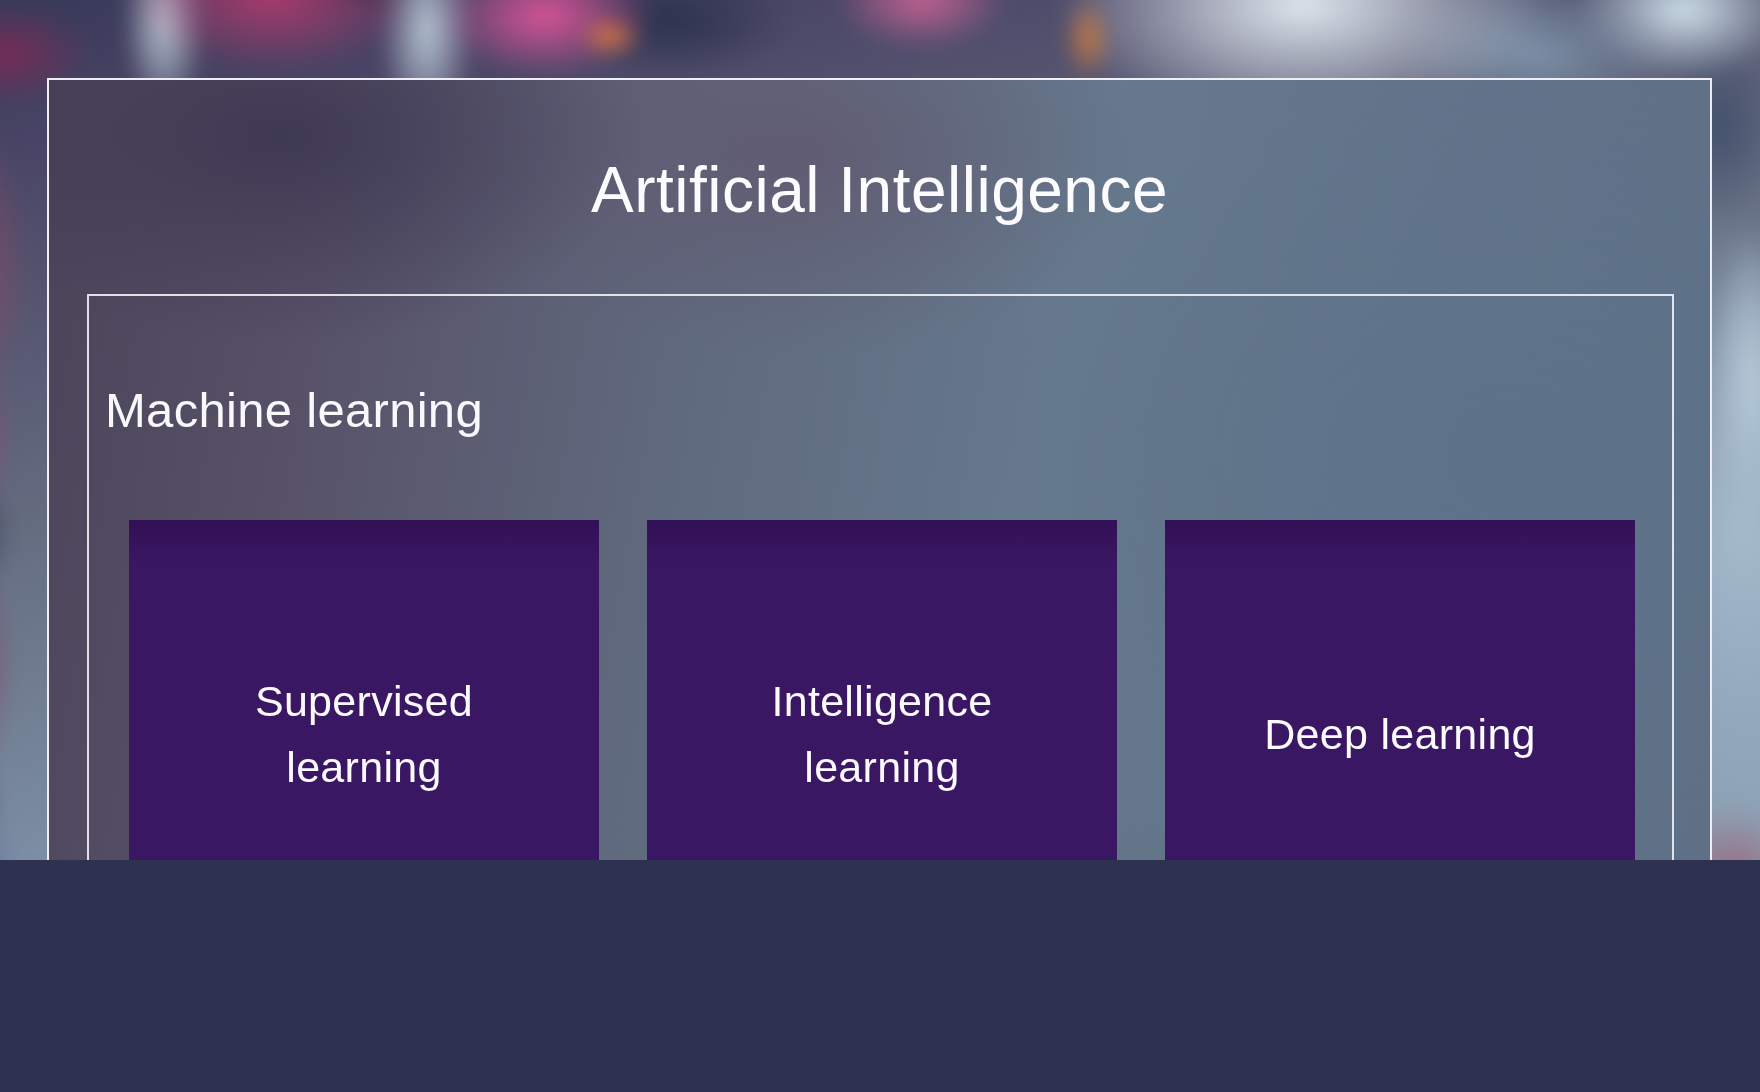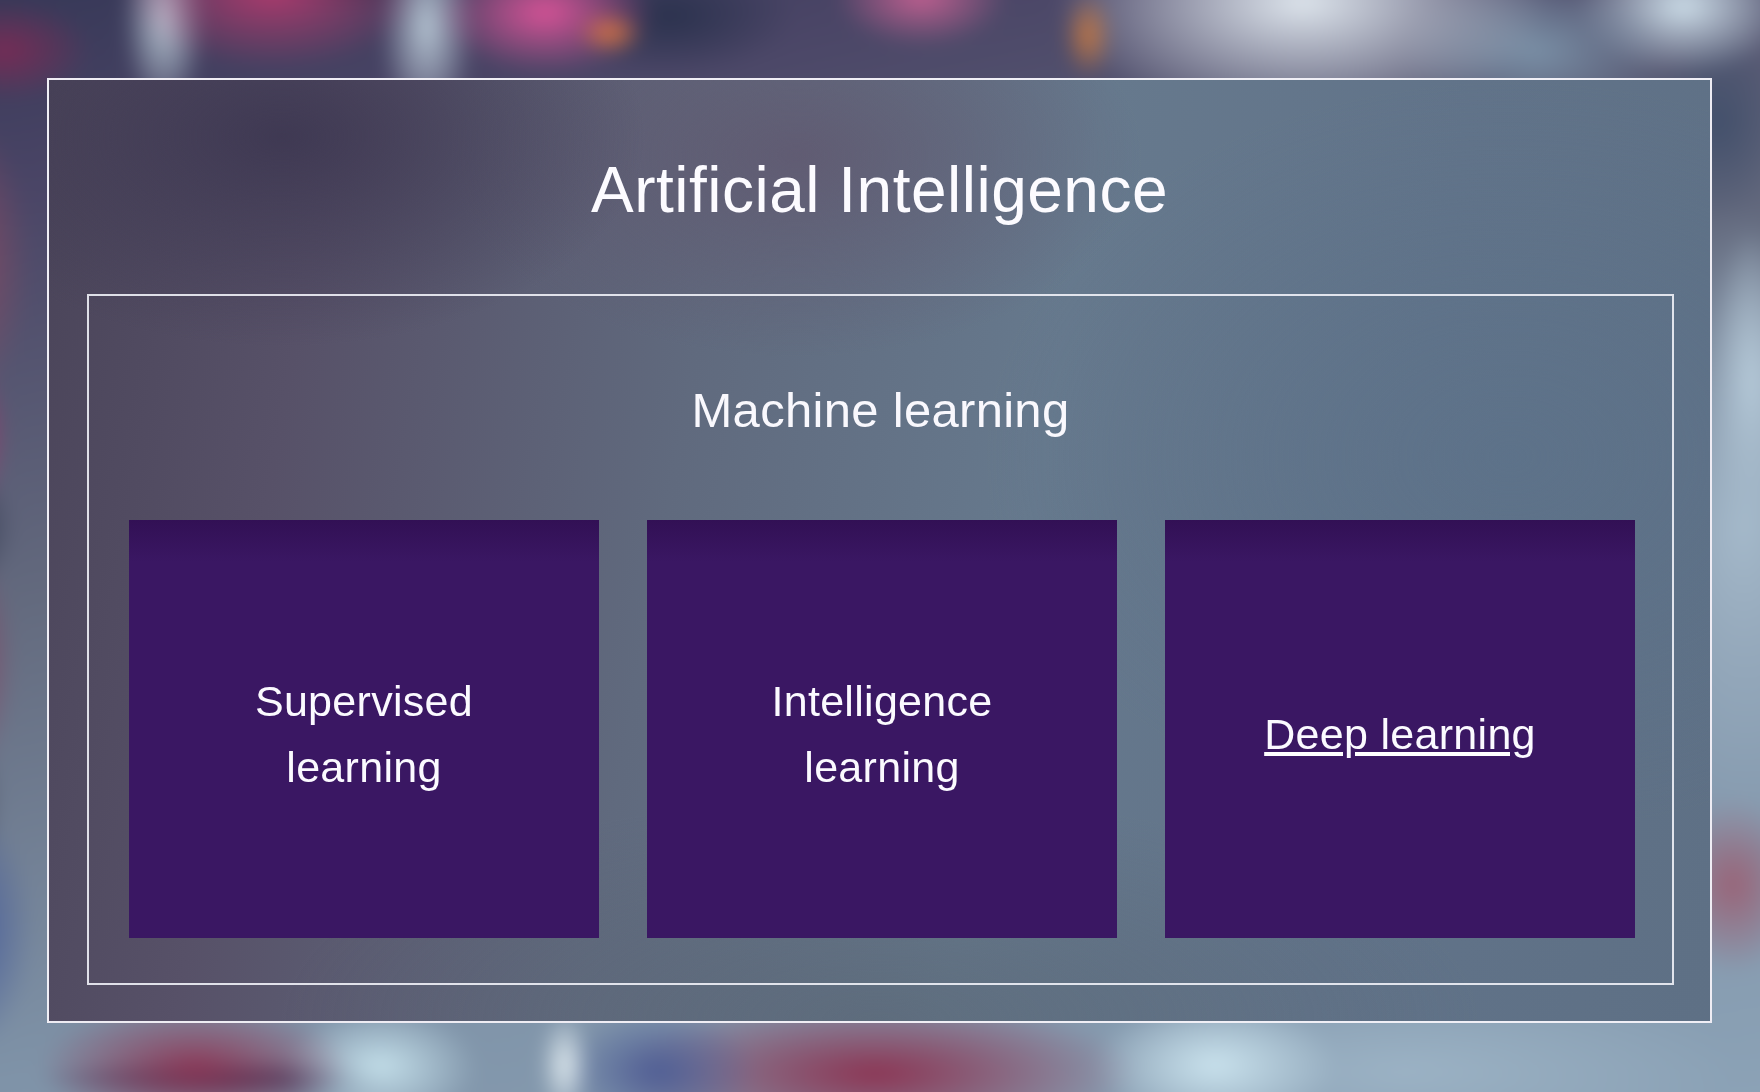--- a/index.html
+++ b/index.html
@@ -1,19 +1,19 @@
 <!DOCTYPE html>
 <html><head>
 <meta charset="utf-8">
 <style>
   html, body { margin: 0; padding: 0; background: #2e3150; }
   .stage {
     position: relative;
     width: 1760px;
-    height: 1092px;
+    height: 860px;
     overflow: hidden;
     font-family: "Liberation Sans", "DejaVu Sans", sans-serif;
     color: #ffffff;
   }
 
   
   .bg {
     position: absolute;
     inset: -30px;
     transform: scale(1.03);
@@ -93,43 +93,44 @@
     position: absolute;
     left: 38px; top: 214px;
     width: 1587px; height: 691px;
     box-sizing: border-box;
     border: 2px solid rgba(240,241,247,.90);
   }
 
   .ml-title {
     position: absolute;
     left: 0; right: 0; top: 86px;
-    text-align: center;
+    text-align: left;
     font-size: 49px;
     line-height: 56px;
     font-weight: 500;
     color: #f9f8fd;
     letter-spacing: 0.3px;
+    padding-left: 16px;
   }
 
   
   .card {
     position: absolute;
     top: 224px;
     width: 470px; height: 418px;
     background: linear-gradient(180deg, #321055 0%, #3a1763 10%, #3a1763 100%);
     display: flex;
     align-items: center;
     justify-content: center;
     padding-top: 10px;
     box-sizing: border-box;
   }
   .card-1 { left: 40px; }
   .card-2 { left: 558px; }
-  .card-3 { left: 1076px; text-decoration: underline; }
+  .card-3 { left: 1076px; }
 
   .card-label {
     text-align: center;
     white-space: pre-line;
     font-size: 43px;
     line-height: 66px;
     font-weight: 500;
     color: #fbfaff;
     letter-spacing: 0.3px;
   }

